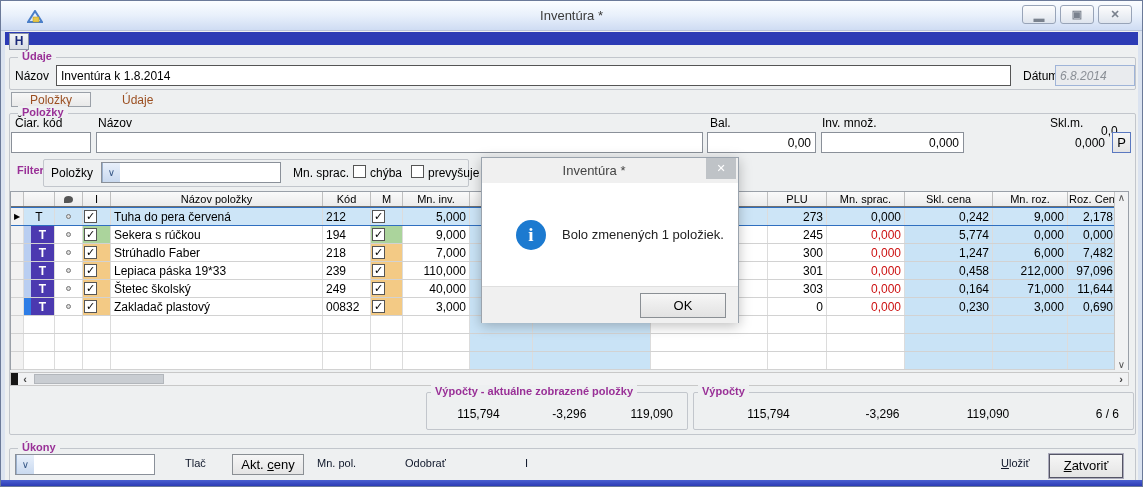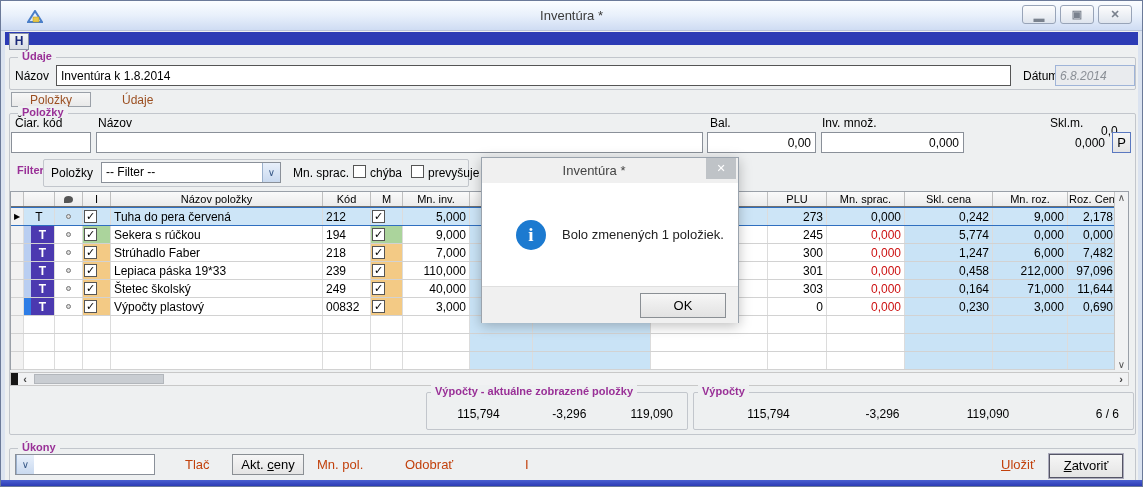--- a/index.html
+++ b/index.html
@@ -120,21 +120,21 @@
   .dlg-body{ height:103px; background:#fff; display:flex; align-items:center; padding-left:34px; gap:16px;}
   .info-icon{ width:30px; height:30px; border-radius:50%; background:#1c7ad0; color:#fff;
     font-weight:bold; font-size:19px; font-family:"Liberation Serif",serif;
     display:flex; align-items:center; justify-content:center; flex:none;}
   .dlg-msg{ font-size:13px; color:#222; }
   .dlg-foot{ height:37px; background:#f0f0f0; border-top:1px solid #dfdfdf; display:flex;
     align-items:center; justify-content:flex-end; padding-right:12px;}
   .ok-btn{ width:86px; height:25px; border:1px solid #8a8f94; background:linear-gradient(#f6f6f6,#e2e2e2);
     font-size:13px; text-align:center; line-height:23px; }
 
-  .flatbtn{ position:absolute; font-size:13px; color:#c2410c; text-align:center;}
+  .flatbtn{ position:absolute; font-size:11px; color:#0f172a; text-align:center;}
   .raisedbtn{ position:absolute; border:1px solid #8a8f94; background:linear-gradient(#f6f6f6,#e4e4e4);
     font-size:13px; text-align:center; }
   .u{ text-decoration:underline; }
 </style>
 </head>
 <body>
 
 <div class="window">
   <div class="frame-left"></div>
   <div class="frame-right"></div>
@@ -183,21 +183,20 @@
   <input class="tin" style="left: 95px; top: 131px; width: 607px; height: 21px;" value="">
   <input class="tin right" style="left: 706px; top: 131px; width: 109px; height: 21px;" value="0,00">
   <input class="tin right" style="left: 820px; top: 131px; width: 143px; height: 21px;" value="0,000">
   <span class="lbl" style="left:1004px; top:135px; width:100px; text-align:right;">0,000</span>
   <div class="raisedbtn" style="left:1111px; top:131px; width:19px; height:21px; line-height:19px; border-color:#5a78c0;">P</div>
 
   <span class="gcap" style="position:absolute; left:12px; top:163px;">Filter</span>
   <div class="group" style="left:42px; top:158px; width:426px; height:28px;"></div>
   <span class="lbl" style="left:50px; top:165px;">Položky</span>
   <div class="dd" style="left:100px; top:161px; width:180px; height:21px;">
-    <span class="dd-val">-- Filter --</span>
     <span class="dd-btn">∨</span>
   </div>
   <span class="lbl" style="left:292px; top:165px;">Mn. sprac.</span>
   <span class="cb" style="position:absolute; left:352px; top:164px;"></span>
   <span class="lbl" style="left:369px; top:165px;">chýba</span>
   <span class="cb" style="position:absolute; left:410px; top:164px;"></span>
   <span class="lbl" style="left:427px; top:165px;">prevyšuje</span>
 
   <div class="table">
     <div class="thead">
@@ -365,21 +364,21 @@
       <div class="cell c-t">
           <span class="t-strip bright"></span>
           <span class="t-badge">T</span>
         </div>
       <div class="cell c-note">
           <span class="note-dot"></span>
         </div>
       <div class="cell c-i acc-o">
           <span class="cb">✓</span>
         </div>
-      <div class="cell c-name">Výpočty plastový</div>
+      <div class="cell c-name">Zakladač plastový</div>
       <div class="cell c-kod">00832</div>
       <div class="cell c-m acc-o">
           <span class="cb">✓</span>
         </div>
       <div class="cell c-mninv num">3,000</div>
       <div class="cell c-a bluecol"></div>
       <div class="cell c-b bluecol"></div>
       <div class="cell c-c"></div>
       <div class="cell c-plu num">0</div>
       <div class="cell c-msp num red">0,000</div>

